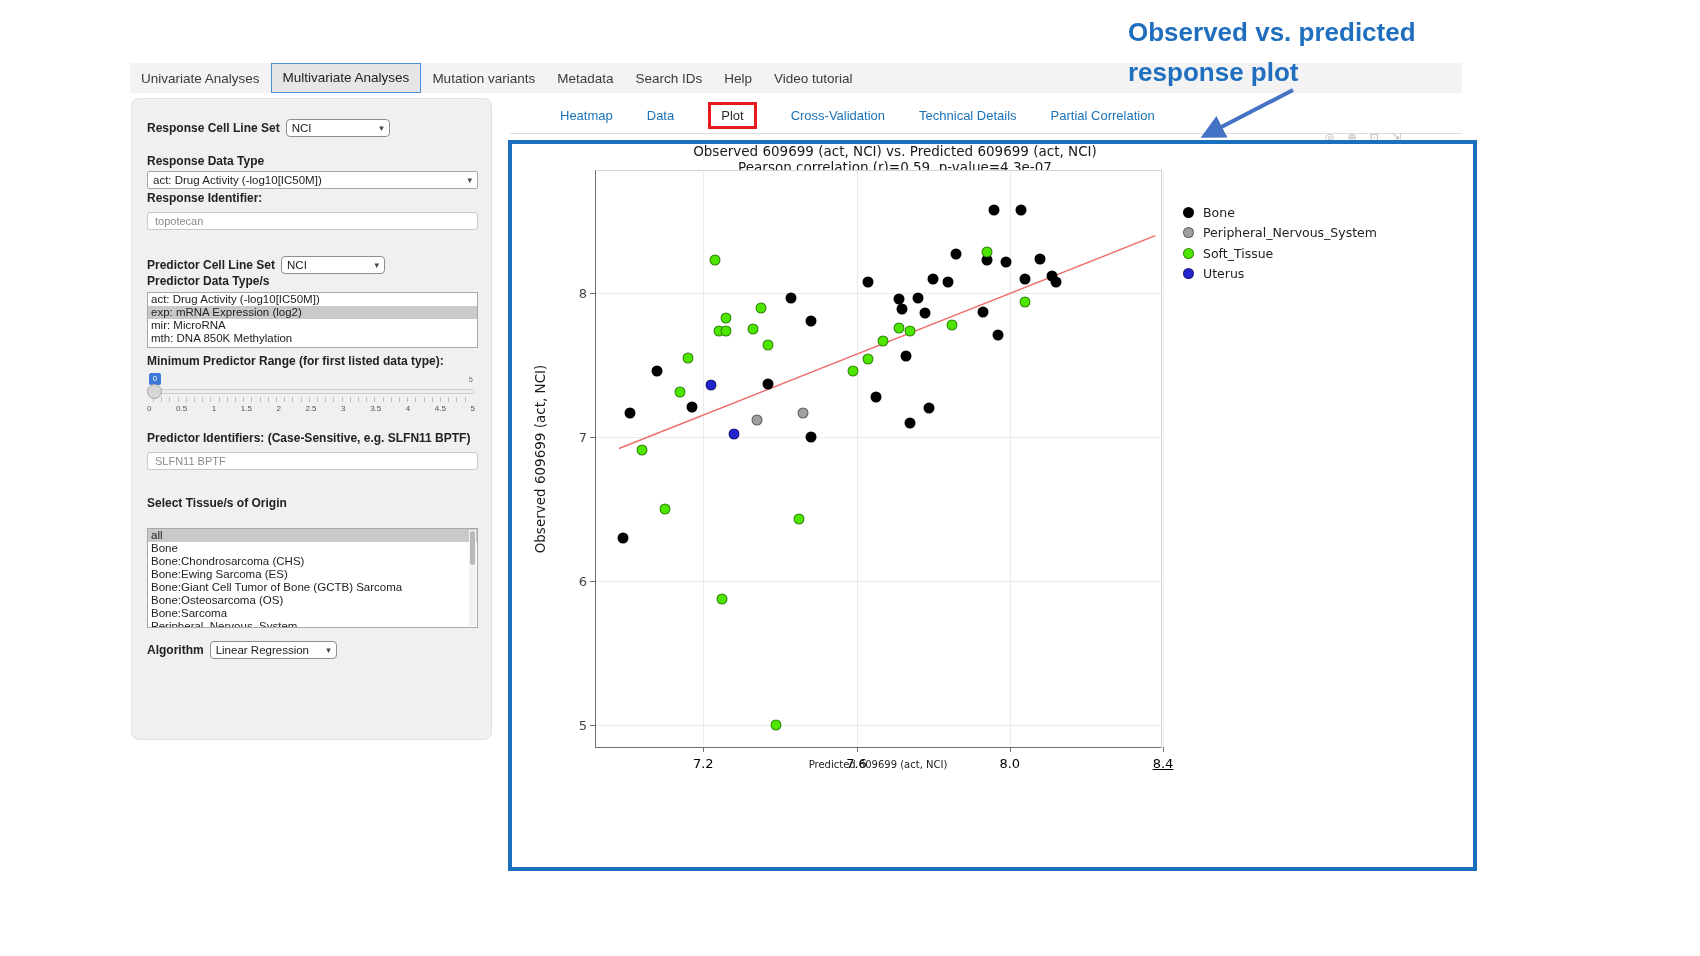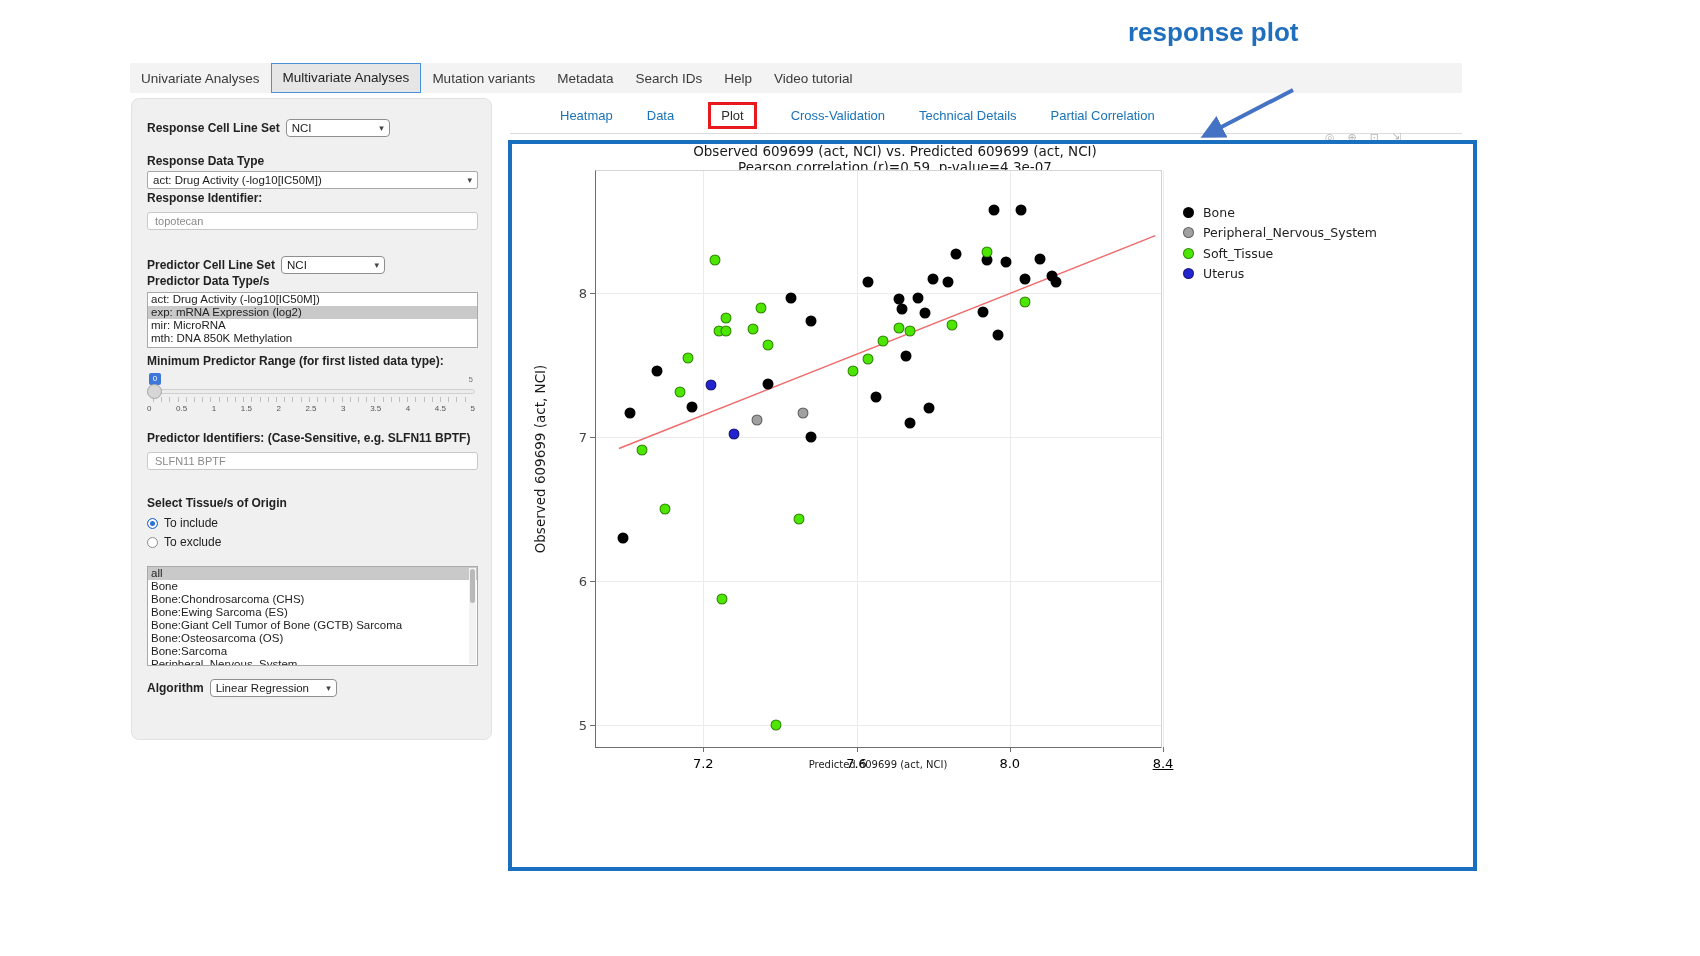--- a/index.html
+++ b/index.html
@@ -105,20 +105,21 @@
     <div class="tab">Univariate Analyses</div>
     <div class="tab active">Multivariate Analyses</div>
     <div class="tab">Mutation variants</div>
     <div class="tab">Metadata</div>
     <div class="tab">Search IDs</div>
     <div class="tab">Help</div>
     <div class="tab">Video tutorial</div>
   </div>
 
 <div class="annotation">
+  <div>Observed  vs. predicted</div>
   <div>response plot</div>
 </div>
 <svg class="arrow-svg" width="125" height="66">
   <defs>
     <marker id="ah" markerWidth="7" markerHeight="7" refX="4.5" refY="3" orient="auto">
       <path d="M0,0 L6,3 L0,6 Z" fill="#4472c4"></path>
     </marker>
   </defs>
   <line x1="103" y1="10" x2="16" y2="55" stroke="#4472c4" stroke-width="4" marker-end="url(#ah)"></line>
 </svg>
@@ -175,30 +176,20 @@
         <span>4</span>
         <span>4.5</span>
         <span>5</span>
       </div>
   </div>
 
   <div class="lbl" style="margin-top:10px; width:330px">Predictor Identifiers: (Case-Sensitive, e.g. SLFN11 BPTF)</div>
   <div class="tinput" style="width:331px; margin-top:6px">SLFN11 BPTF</div>
 
   <div class="lbl" style="margin-top:26px">Select Tissue/s of Origin</div>
-  <div id="radio-group">
-      <div class="radio-row">
-        <div class="radio on"></div>
-        <div>To include</div>
-      </div>
-      <div class="radio-row">
-        <div class="radio"></div>
-        <div>To exclude</div>
-      </div>
-    </div>
 
   <div class="listbox" id="tissue-list" style="width:331px; height:100px; margin-top:17px">
     <div class="scrollbar">
         <div class="thumb"></div>
       </div>
   <div class="opt selected">all</div>
       <div class="opt">Bone</div>
       <div class="opt">Bone:Chondrosarcoma (CHS)</div>
       <div class="opt">Bone:Ewing Sarcoma (ES)</div>
       <div class="opt">Bone:Giant Cell Tumor of Bone (GCTB) Sarcoma</div>

